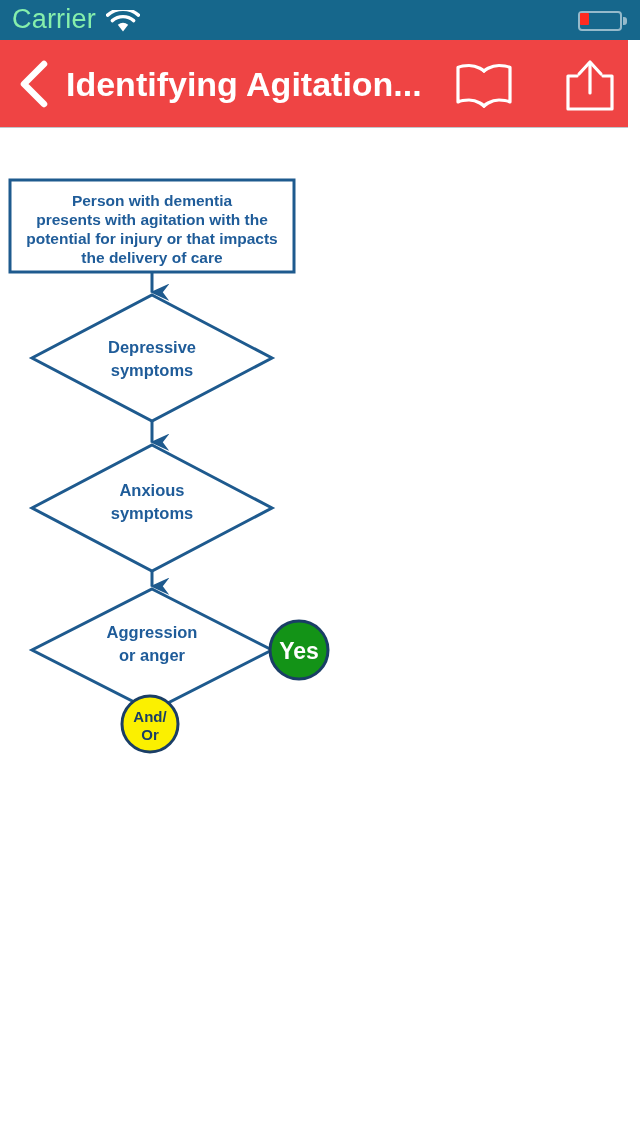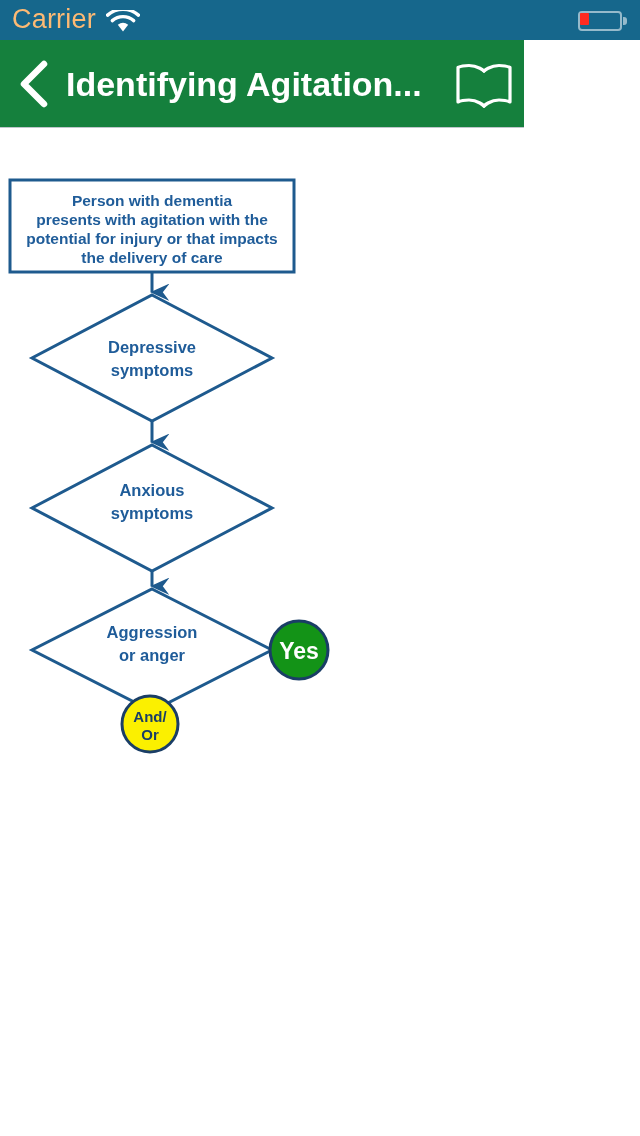--- a/index.html
+++ b/index.html
@@ -12,21 +12,21 @@
   #screen { position:relative; width:640px; height:1136px; background:#ffffff; }
 
   
   #status-bar {
     position:absolute; left:0; top:0; width:640px; height:40px;
     background:#16678C;
     display:flex; align-items:center;
   }
   #carrier-label {
     position:absolute; left:12px; top:4px;
-    color:#fdba74; font-size:27px; font-weight:400; letter-spacing:.2px;
+    color:#86efac; font-size:27px; font-weight:400; letter-spacing:.2px;
   }
   #wifi-icon { position:absolute; left:106px; top:10px; width:34px; height:24px; }
   #clock-label {
     position:absolute; left:0; top:5px; width:640px; text-align:center;
     color:#ffffff; font-size:25px; font-weight:600;
   }
   #battery-icon { position:absolute; right:12px; top:11px; width:50px; height:20px; }
   #battery-shell {
     position:absolute; left:0; top:0; width:44px; height:20px;
     border:2px solid rgba(255,255,255,.55); border-radius:4px;
@@ -35,22 +35,22 @@
     position:absolute; left:2px; top:2px; width:9px; height:12px;
     background:#FF2B20; border-radius:1px;
   }
   #battery-cap {
     position:absolute; left:45px; top:6px; width:4px; height:8px;
     border-radius:0 3px 3px 0; background:rgba(255,255,255,.55);
   }
 
   
   #nav-bar {
-    position:absolute; left:0; top:40px; width:524px; height:88px;
-    background:#15803d; border-bottom:1px solid #bfc6cb;
+    position:absolute; left:0; top:40px; width:628px; height:88px;
+    background:#ef4444; border-bottom:1px solid #bfc6cb;
   }
   #back-button {
     position:absolute; left:12px; top:18px; width:48px; height:52px;
     cursor:pointer;
   }
   #nav-title {
     position:absolute; left:66px; top:18px; width:370px; height:52px;
     line-height:52px; color:#ffffff; font-size:34px; font-weight:700;
     white-space:nowrap; overflow:hidden;
   }

